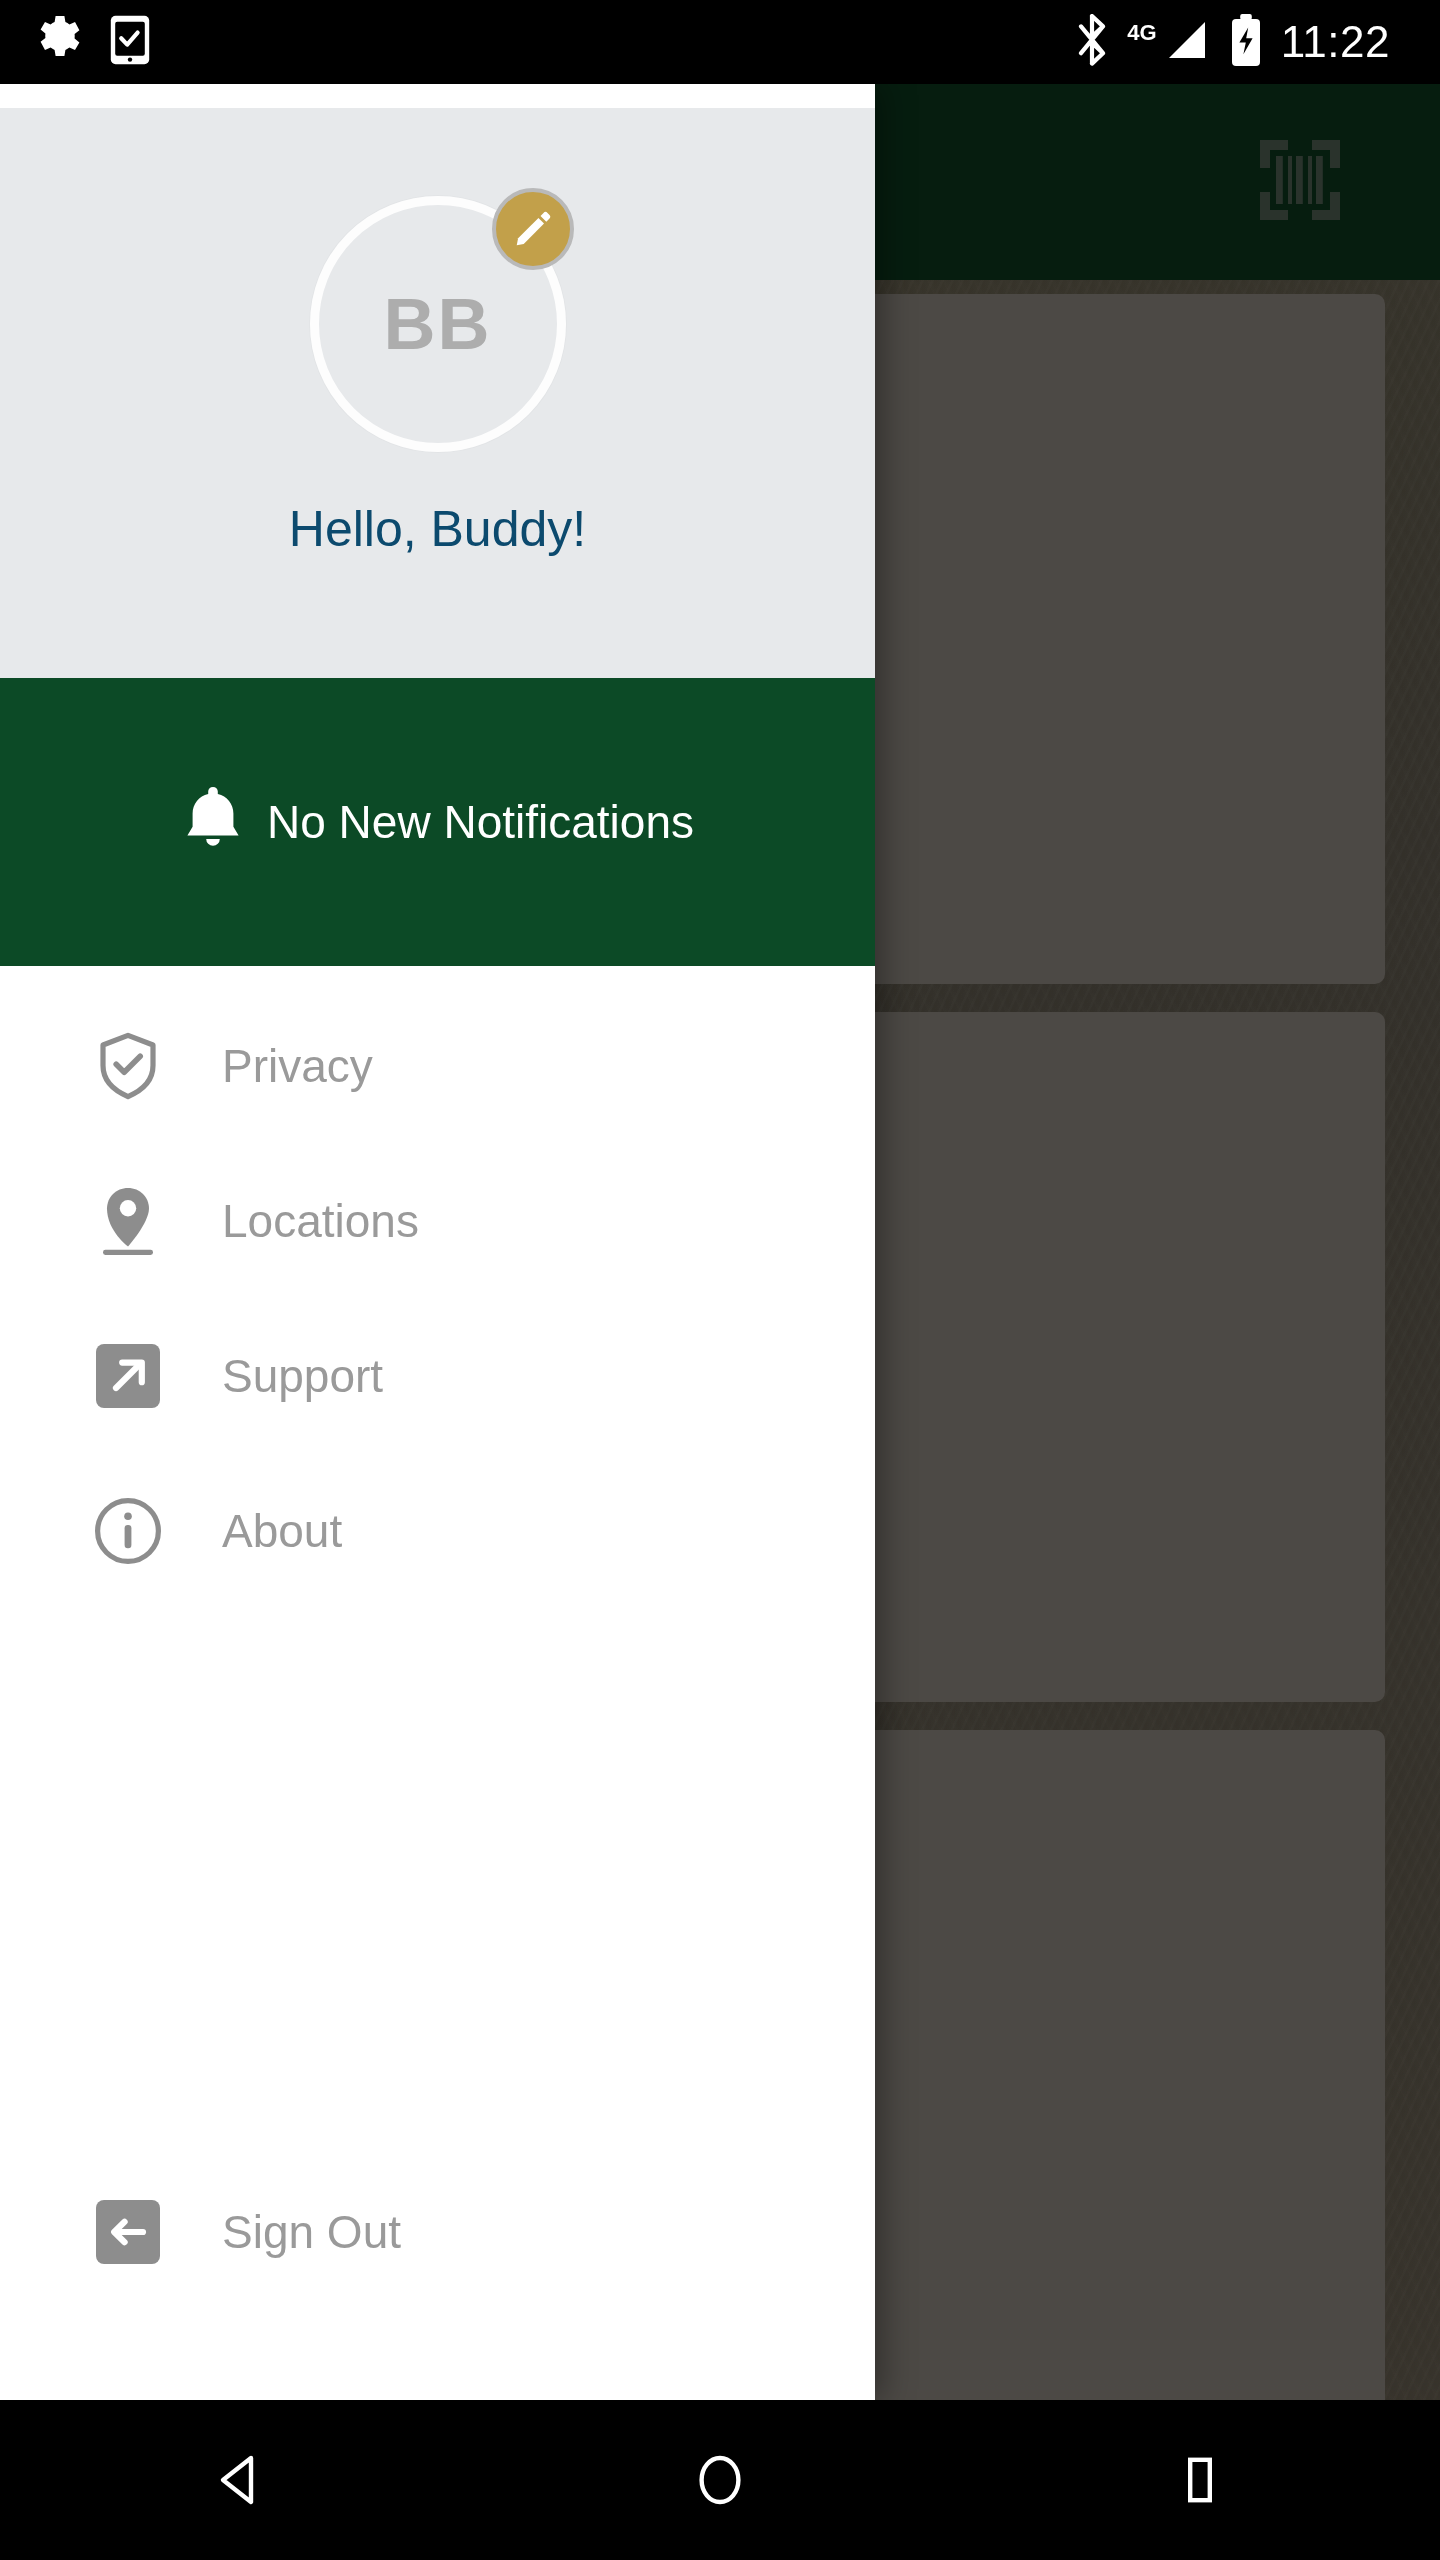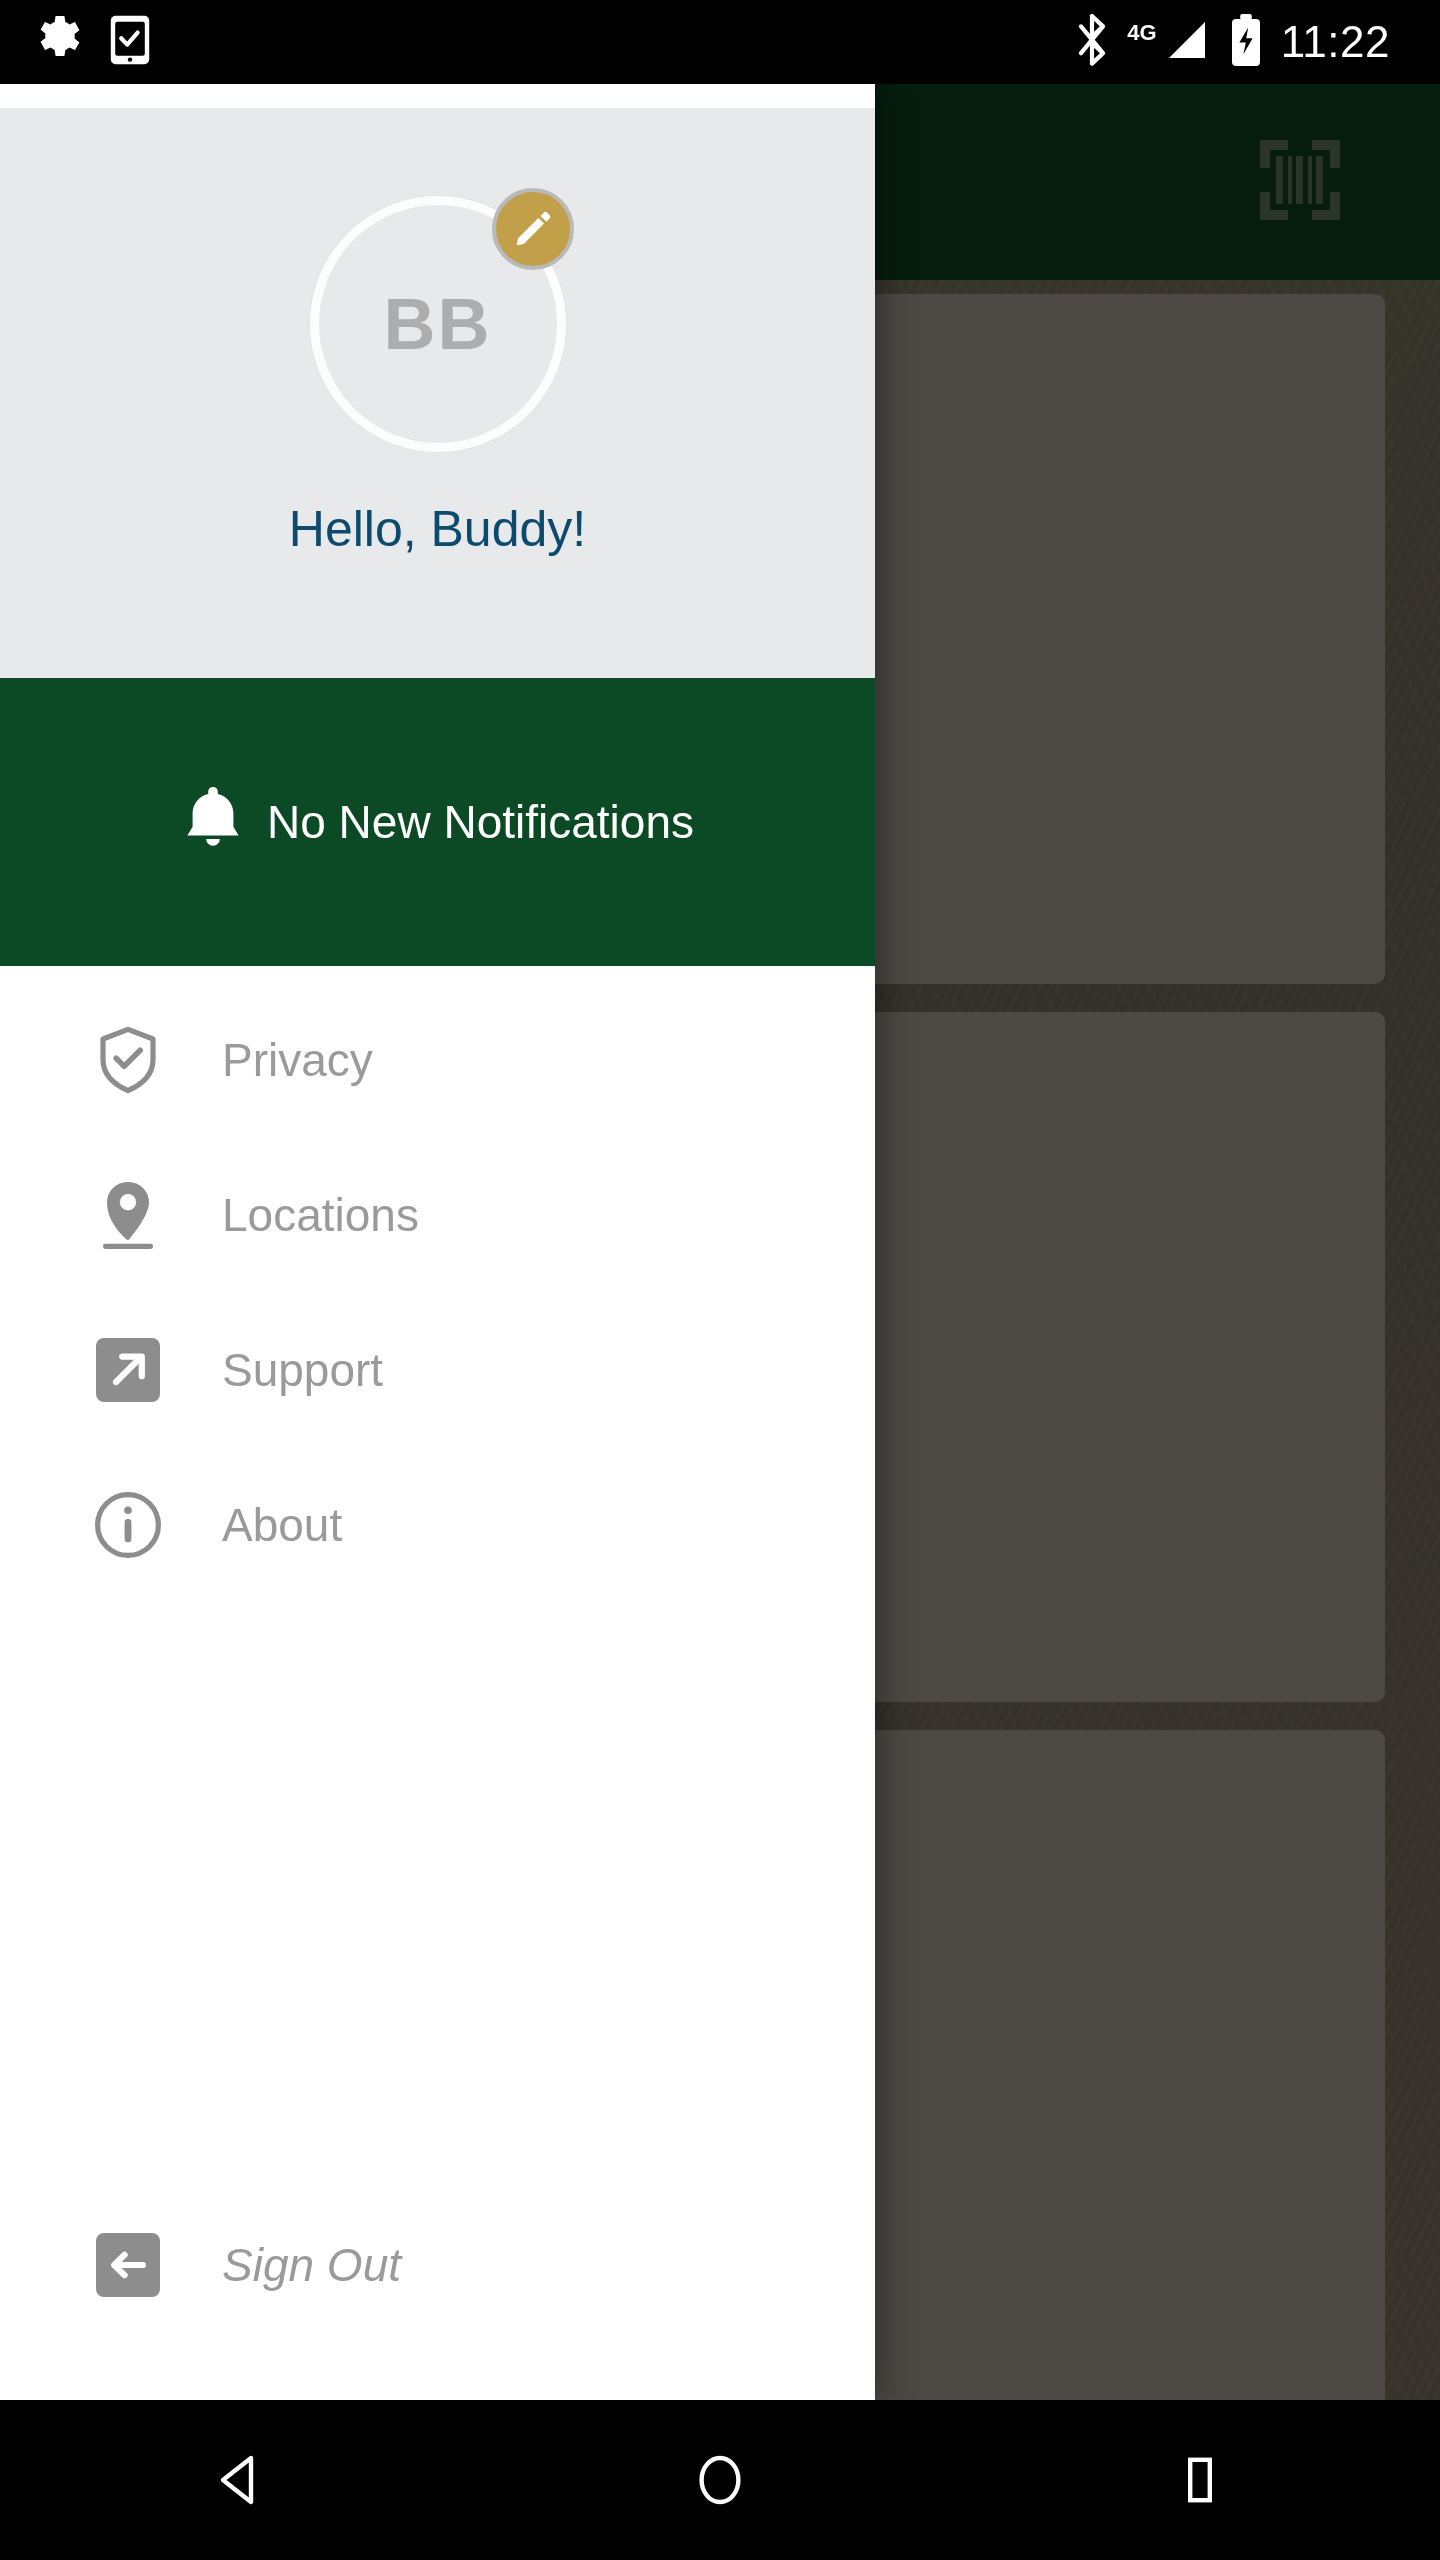--- a/index.html
+++ b/index.html
@@ -141,32 +141,32 @@
   #notification-banner {
     width: 100%; height: 288px;
     background: #0c4a26;
     display: flex; flex-direction: row;
     align-items: center; justify-content: center;
     gap: 22px;
     flex: 0 0 auto;
   }
   #notification-text { color: #ffffff; font-size: 46px; }
 
-  #menu-list { padding-top: 16px; flex: 1 1 auto; }
+  #menu-list { padding-top: 22px; flex: 1 1 auto; }
   .menu-item {
     display: flex; align-items: center;
     height: 155px; padding-left: 92px; gap: 58px;
   }
   .menu-label { color: #9a9a9a; font-size: 46px; }
   .menu-icon {
     width: 72px; height: 72px;
     display: flex; align-items: center; justify-content: center;
     flex: 0 0 72px;
   }
-  #signout-area { padding-bottom: 58px; font-style: italic; }
+  #signout-area { padding-bottom: 91px; }
 
   
   #nav-bar {
     position: absolute; bottom: 0; left: 0;
     width: 1440px; height: 160px;
     background: #000;
     display: flex; align-items: center; justify-content: space-around;
     z-index: 70;
   }
   .nav-btn { width: 180px; height: 160px; display: flex; align-items: center; justify-content: center; }

